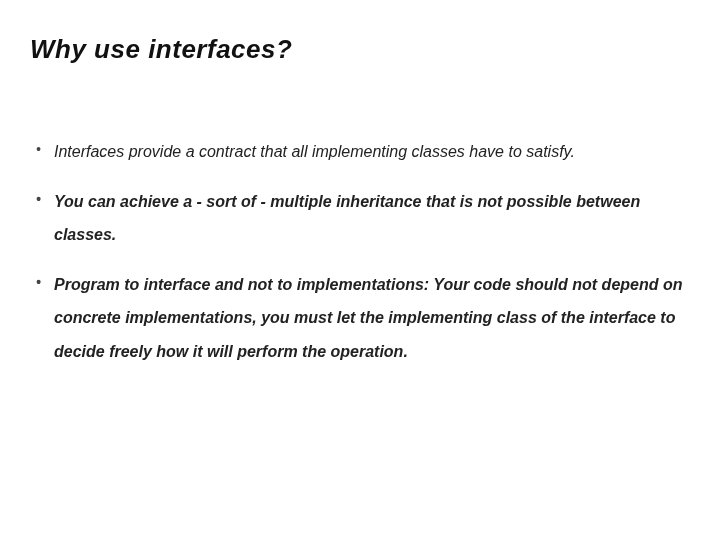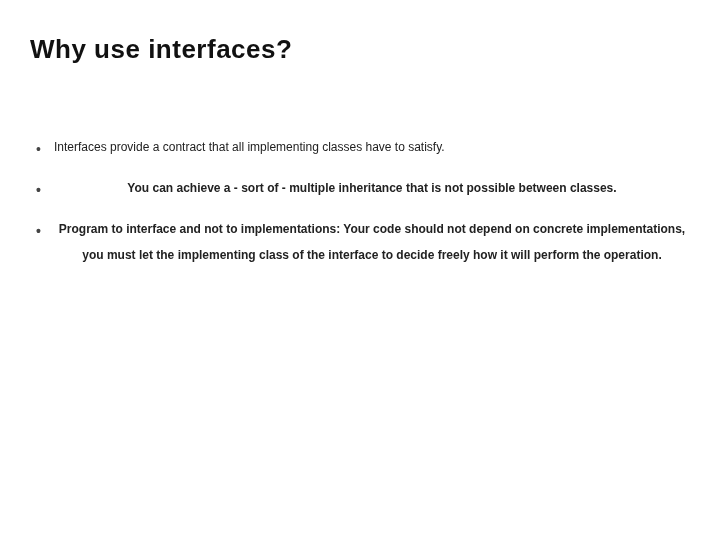--- a/index.html
+++ b/index.html
@@ -9,51 +9,52 @@
     height: 540px;
     background: #ffffff;
     font-family: "Trebuchet MS", Verdana, sans-serif;
     color: #222;
   }
   .slide {
     box-sizing: border-box;
     width: 720px;
     height: 540px;
     padding: 18px 30px 30px 30px;
+    font-style: italic;
   }
   .title {
     font-family: "Trebuchet MS", "Arial Black", sans-serif;
     font-weight: 900;
     font-size: 26px;
     letter-spacing: 0.5px;
     color: #111;
     margin: 16px 0 70px 0;
   }
   ul.bullets {
     list-style: none;
     padding: 0 0 0 6px;
     margin: 0;
   }
   ul.bullets > li {
     position: relative;
     padding-left: 18px;
-    font-size: 12px;
+    font-size: 16px;
     line-height: 2.1;
     margin-bottom: 16px;
     color: #222;
   }
   ul.bullets > li::before {
     content: "•";
     position: absolute;
     left: 0;
     top: 0;
     color: #444;
     font-size: 14px;
   }
-  .bold { font-weight: 700; text-align: center; }
+  .bold { font-weight: 700; }
   .highlight { color: #B21919; font-weight: 700; }
   .lead { font-weight: 700; }
 </style>
 </head>
 <body>
 
 <div class="slide">
   <div class="title">Why use interfaces?</div>
 
   <ul class="bullets">

